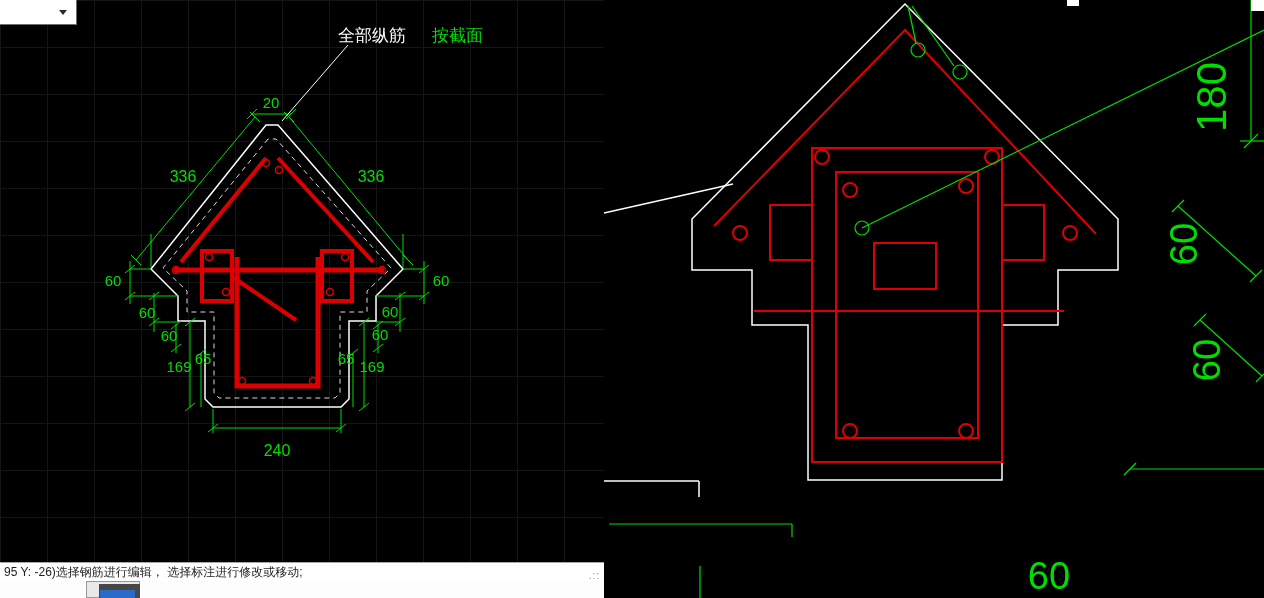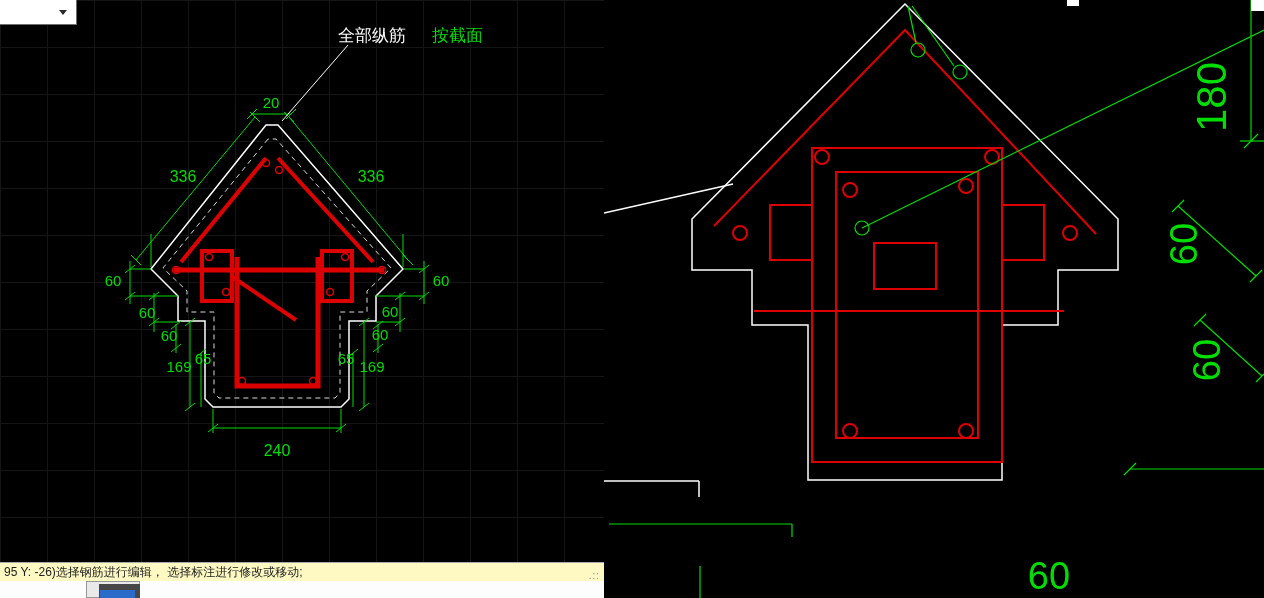--- a/index.html
+++ b/index.html
@@ -10,21 +10,21 @@
                      linear-gradient(90deg,#151515 1px,transparent 1px);
     background-size:47px 47px;}
   .left-canvas svg,.right-canvas svg{position:absolute;left:0;top:0;}
   .right-canvas{position:absolute;left:604px;top:0;width:660px;height:598px;background:#000;}
   .combo{position:absolute;left:0;top:0;width:77px;height:25px;background:#fff;
     border-right:1px solid #6e6e6e;border-bottom:1px solid #6e6e6e;box-sizing:border-box;
     display:flex;align-items:center;}
   .combo .value{flex:1;font-size:12px;color:#222;padding-left:5px;}
   .combo .arrow{width:0;height:0;border-left:4px solid transparent;border-right:4px solid transparent;
     border-top:5px solid #2b2b2b;margin-right:9px;}
-  .status{position:absolute;left:0;top:562px;width:604px;height:19px;background:#fef9c3;
+  .status{position:absolute;left:0;top:562px;width:604px;height:19px;background:#ffffff;
     border-top:1px solid #a8a8a8;box-sizing:border-box;font-size:12px;color:#1d1d1d;
     display:flex;align-items:flex-end;padding:0 4px;white-space:nowrap;overflow:hidden;}
   .status .grip{margin-left:auto;color:#8a8a8a;font-size:10px;letter-spacing:1px;flex:0 0 auto;}
   .bottom-strip{position:absolute;left:0;top:581px;width:604px;height:17px;background:#fdfdfd;}
   .win-frag{position:absolute;left:86px;top:581px;width:54px;height:17px;background:#e9e9e9;
     border:1px solid #979797;box-sizing:border-box;}
   .win-frag-dark{position:absolute;left:99px;top:584px;width:41px;height:14px;background:#474747;}
   .win-frag-blue{position:absolute;left:100px;top:590px;width:35px;height:8px;background:#2a6bc9;}
   text{font-family:"Liberation Sans",sans-serif;}
 </style>

